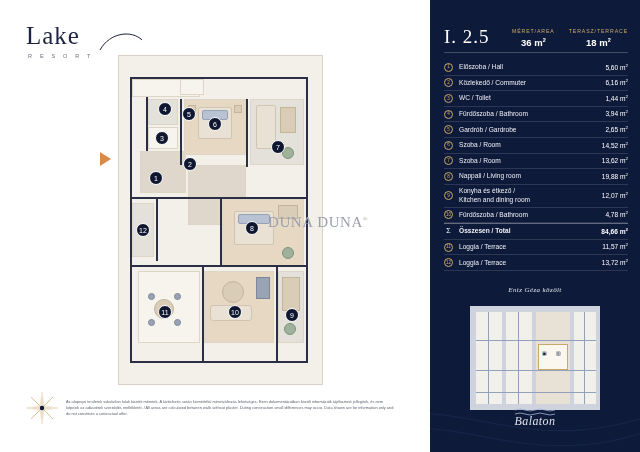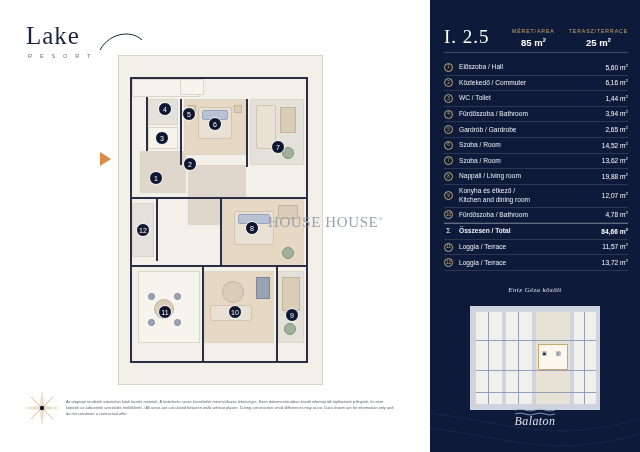--- a/index.html
+++ b/index.html
@@ -267,21 +267,21 @@
       <div class="marker" style="left:90px; top:62px;">6</div>
       <div class="marker" style="left:153px; top:85px;">7</div>
       <div class="marker" style="left:127px; top:166px;">8</div>
       <div class="marker" style="left:167px; top:253px;">9</div>
       <div class="marker" style="left:110px; top:250px;">10</div>
       <div class="marker" style="left:40px; top:250px;">11</div>
       <div class="marker" style="left:18px; top:168px;">12</div>
     </div>
 
     <div class="watermark">
-      <span>HOUSE HOUSE</span><sup>®</sup>
+      <span>DUNA DUNA</span><sup>®</sup>
     </div>
 
     <svg class="compass" viewBox="0 0 36 36">
       <g stroke="#c9a96a" stroke-width="0.7" fill="none">
         <path d="M18 2 L20 16 L34 18 L20 20 L18 34 L16 20 L2 18 L16 16 Z" fill="#c9a96a" opacity="0.35"></path>
         <line x1="7" y1="7" x2="29" y2="29"></line>
         <line x1="29" y1="7" x2="7" y2="29"></line>
         <circle cx="18" cy="18" r="2.2" fill="#0e1a3a" stroke="none"></circle>
       </g>
     </svg>
@@ -299,25 +299,25 @@
         <path d="M-20 160 C 60 110, 150 220, 320 120"></path>
         <path d="M-20 145 C 60 95, 150 205, 320 105"></path>
       </g>
     </svg>
 
     <div class="unit-row">
       <div class="unit-id">I. 2.5</div>
       <div class="metrics">
         <div class="metric">
           <div class="metric-label">MÉRET/AREA</div>
-          <div class="metric-value"><span>85 m</span><sup>2</sup></div>
+          <div class="metric-value"><span>36 m</span><sup>2</sup></div>
         </div>
         <div class="metric">
           <div class="metric-label">TERASZ/TERRACE</div>
-          <div class="metric-value"><span>25 m</span><sup>2</sup></div>
+          <div class="metric-value"><span>18 m</span><sup>2</sup></div>
         </div>
       </div>
     </div>
 
     <div class="divider"></div>
 
     <div class="list">
 
       <div class="item">
         <span class="dot">1</span>

